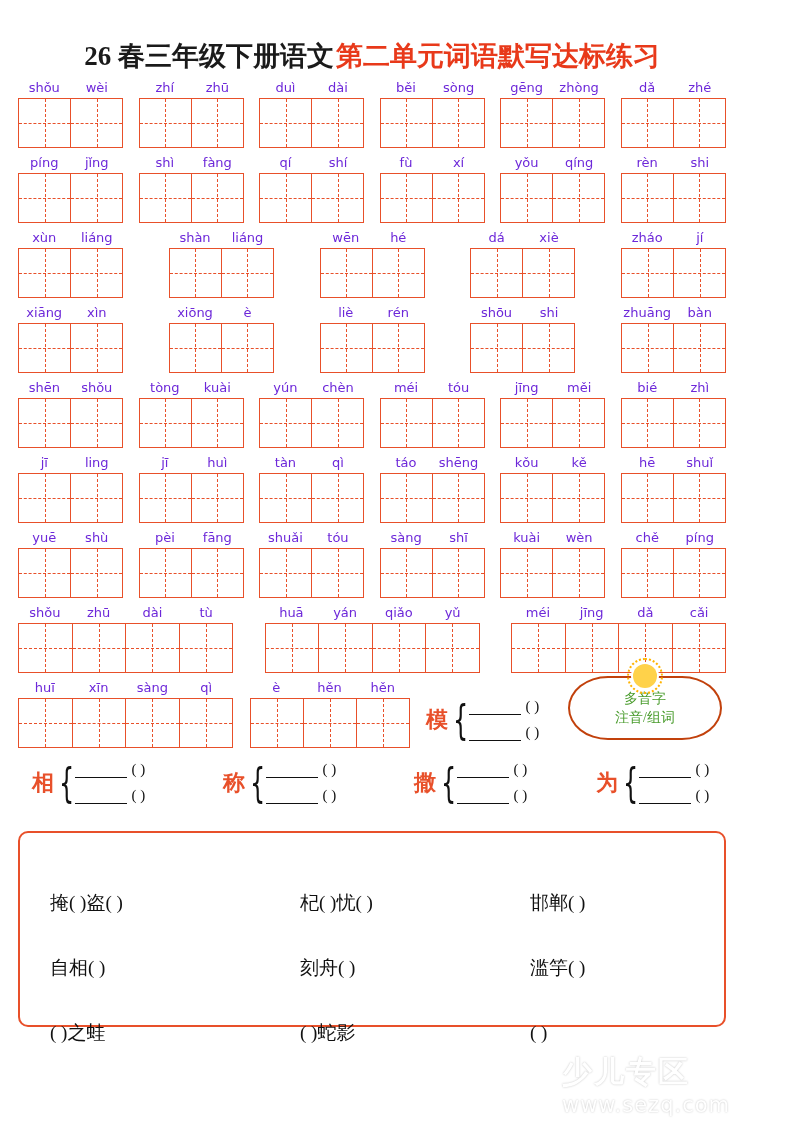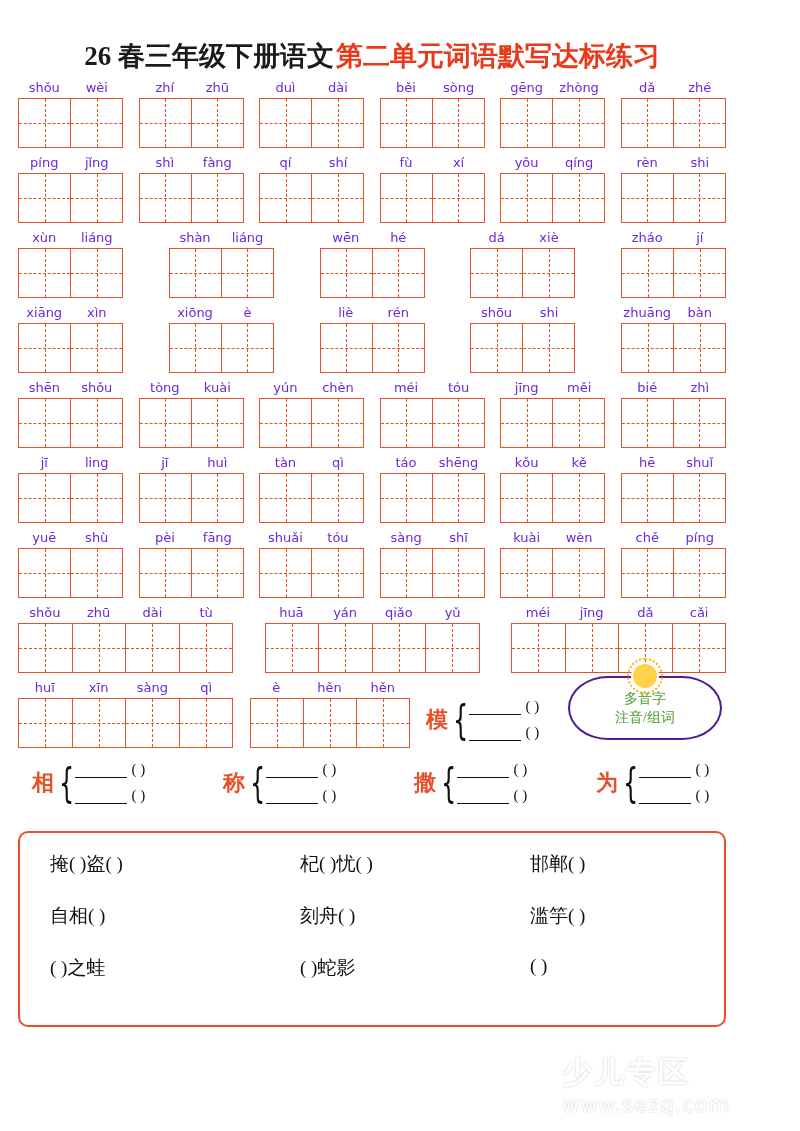--- a/index.html
+++ b/index.html
@@ -123,21 +123,21 @@
     width:52px;
     border-bottom:1.3px solid #111;
     height:14px;
     margin-right:4px;
   }
   
   .cloud{
     position:absolute;
     right:4px;top:-4px;
     width:150px;height:60px;
-    border:2px solid #4c1d95;
+    border:2px solid #c2410c;
     border-radius:40px/32px;
     background:#fff;
     display:flex;flex-direction:column;
     align-items:center;justify-content:center;
     color:#4a9c2d;
     font-size:14px;
     line-height:19px;
   }
   .cloud .sun{
     position:absolute;
@@ -159,24 +159,25 @@
     margin-top:4px;
     border:2.5px solid #e8502a;
     border-radius:10px;
     height:196px;
     box-sizing:border-box;
     padding:18px 30px;
     position:relative;
   }
   .idiom-row{
     display:flex;
-    align-items:flex-start;
+    align-items:center;
     margin-bottom:26px;
     font-size:19px;
     font-family:"Liberation Serif", serif;
+    margin-top:39px;
   }
   .idiom{
     white-space:nowrap;
     font-size:19px;
   }
   
   .wm{
     position:absolute;
     right:14px;bottom:14px;
     text-align:left;

